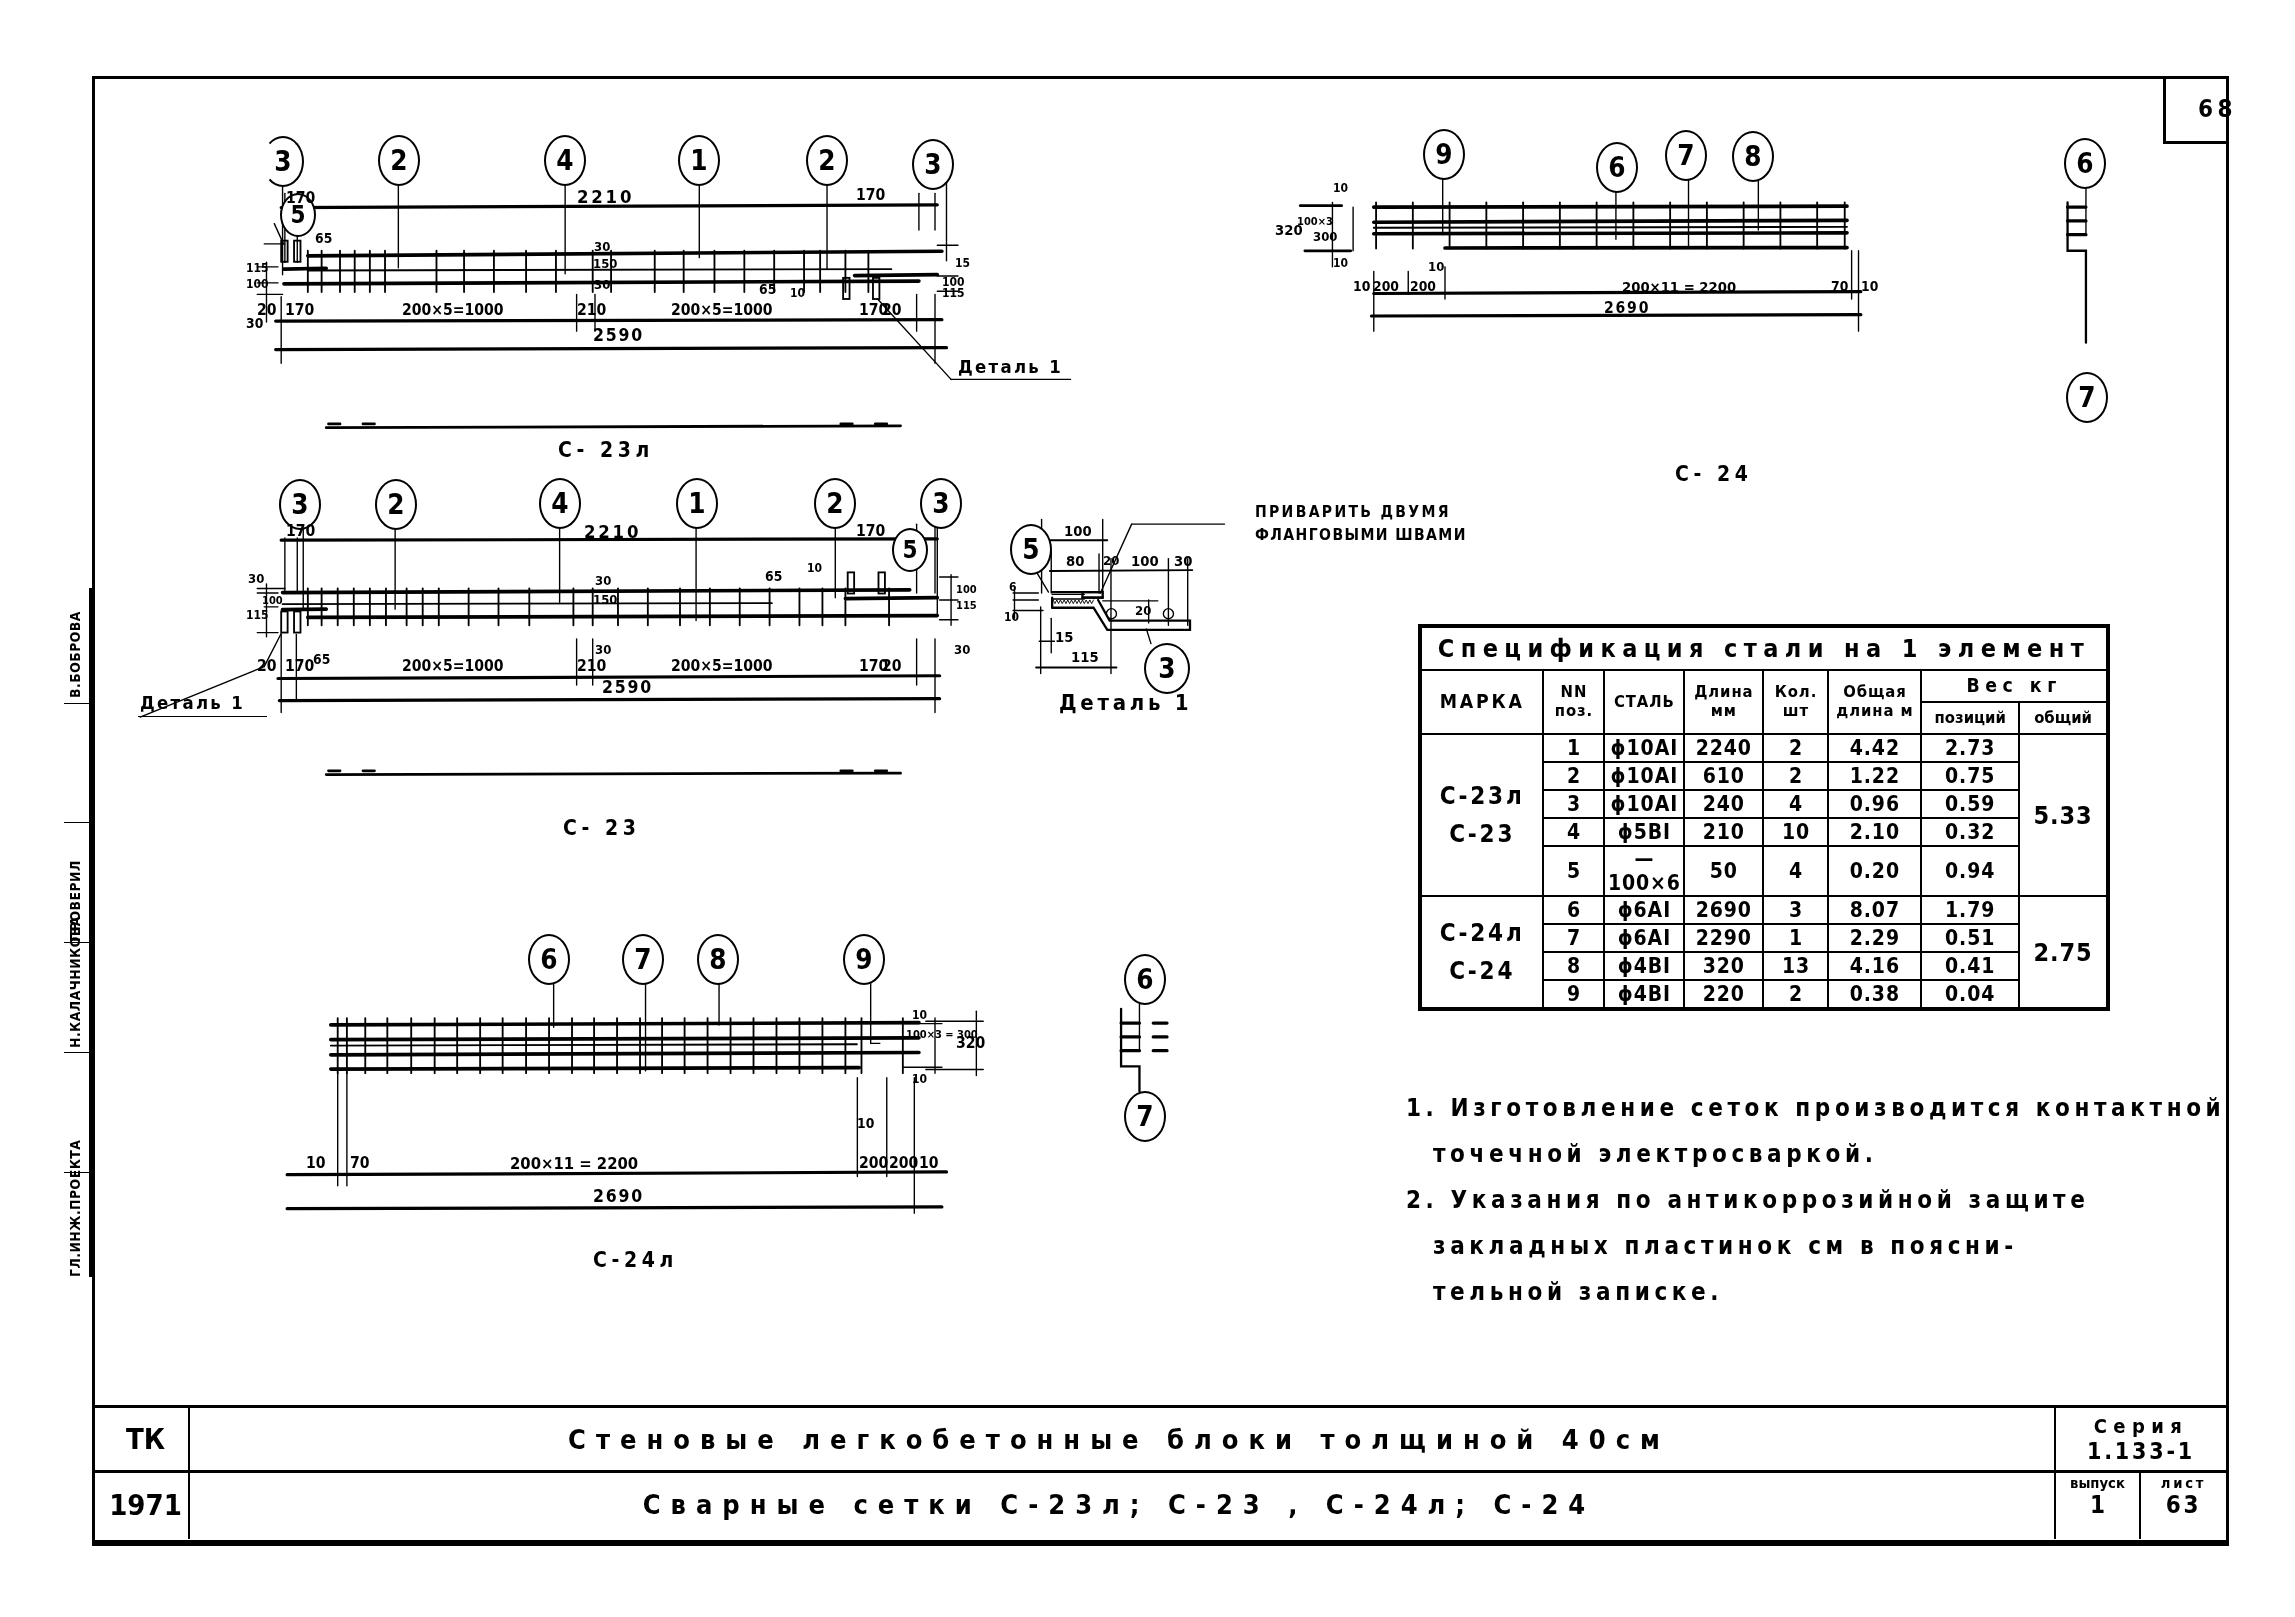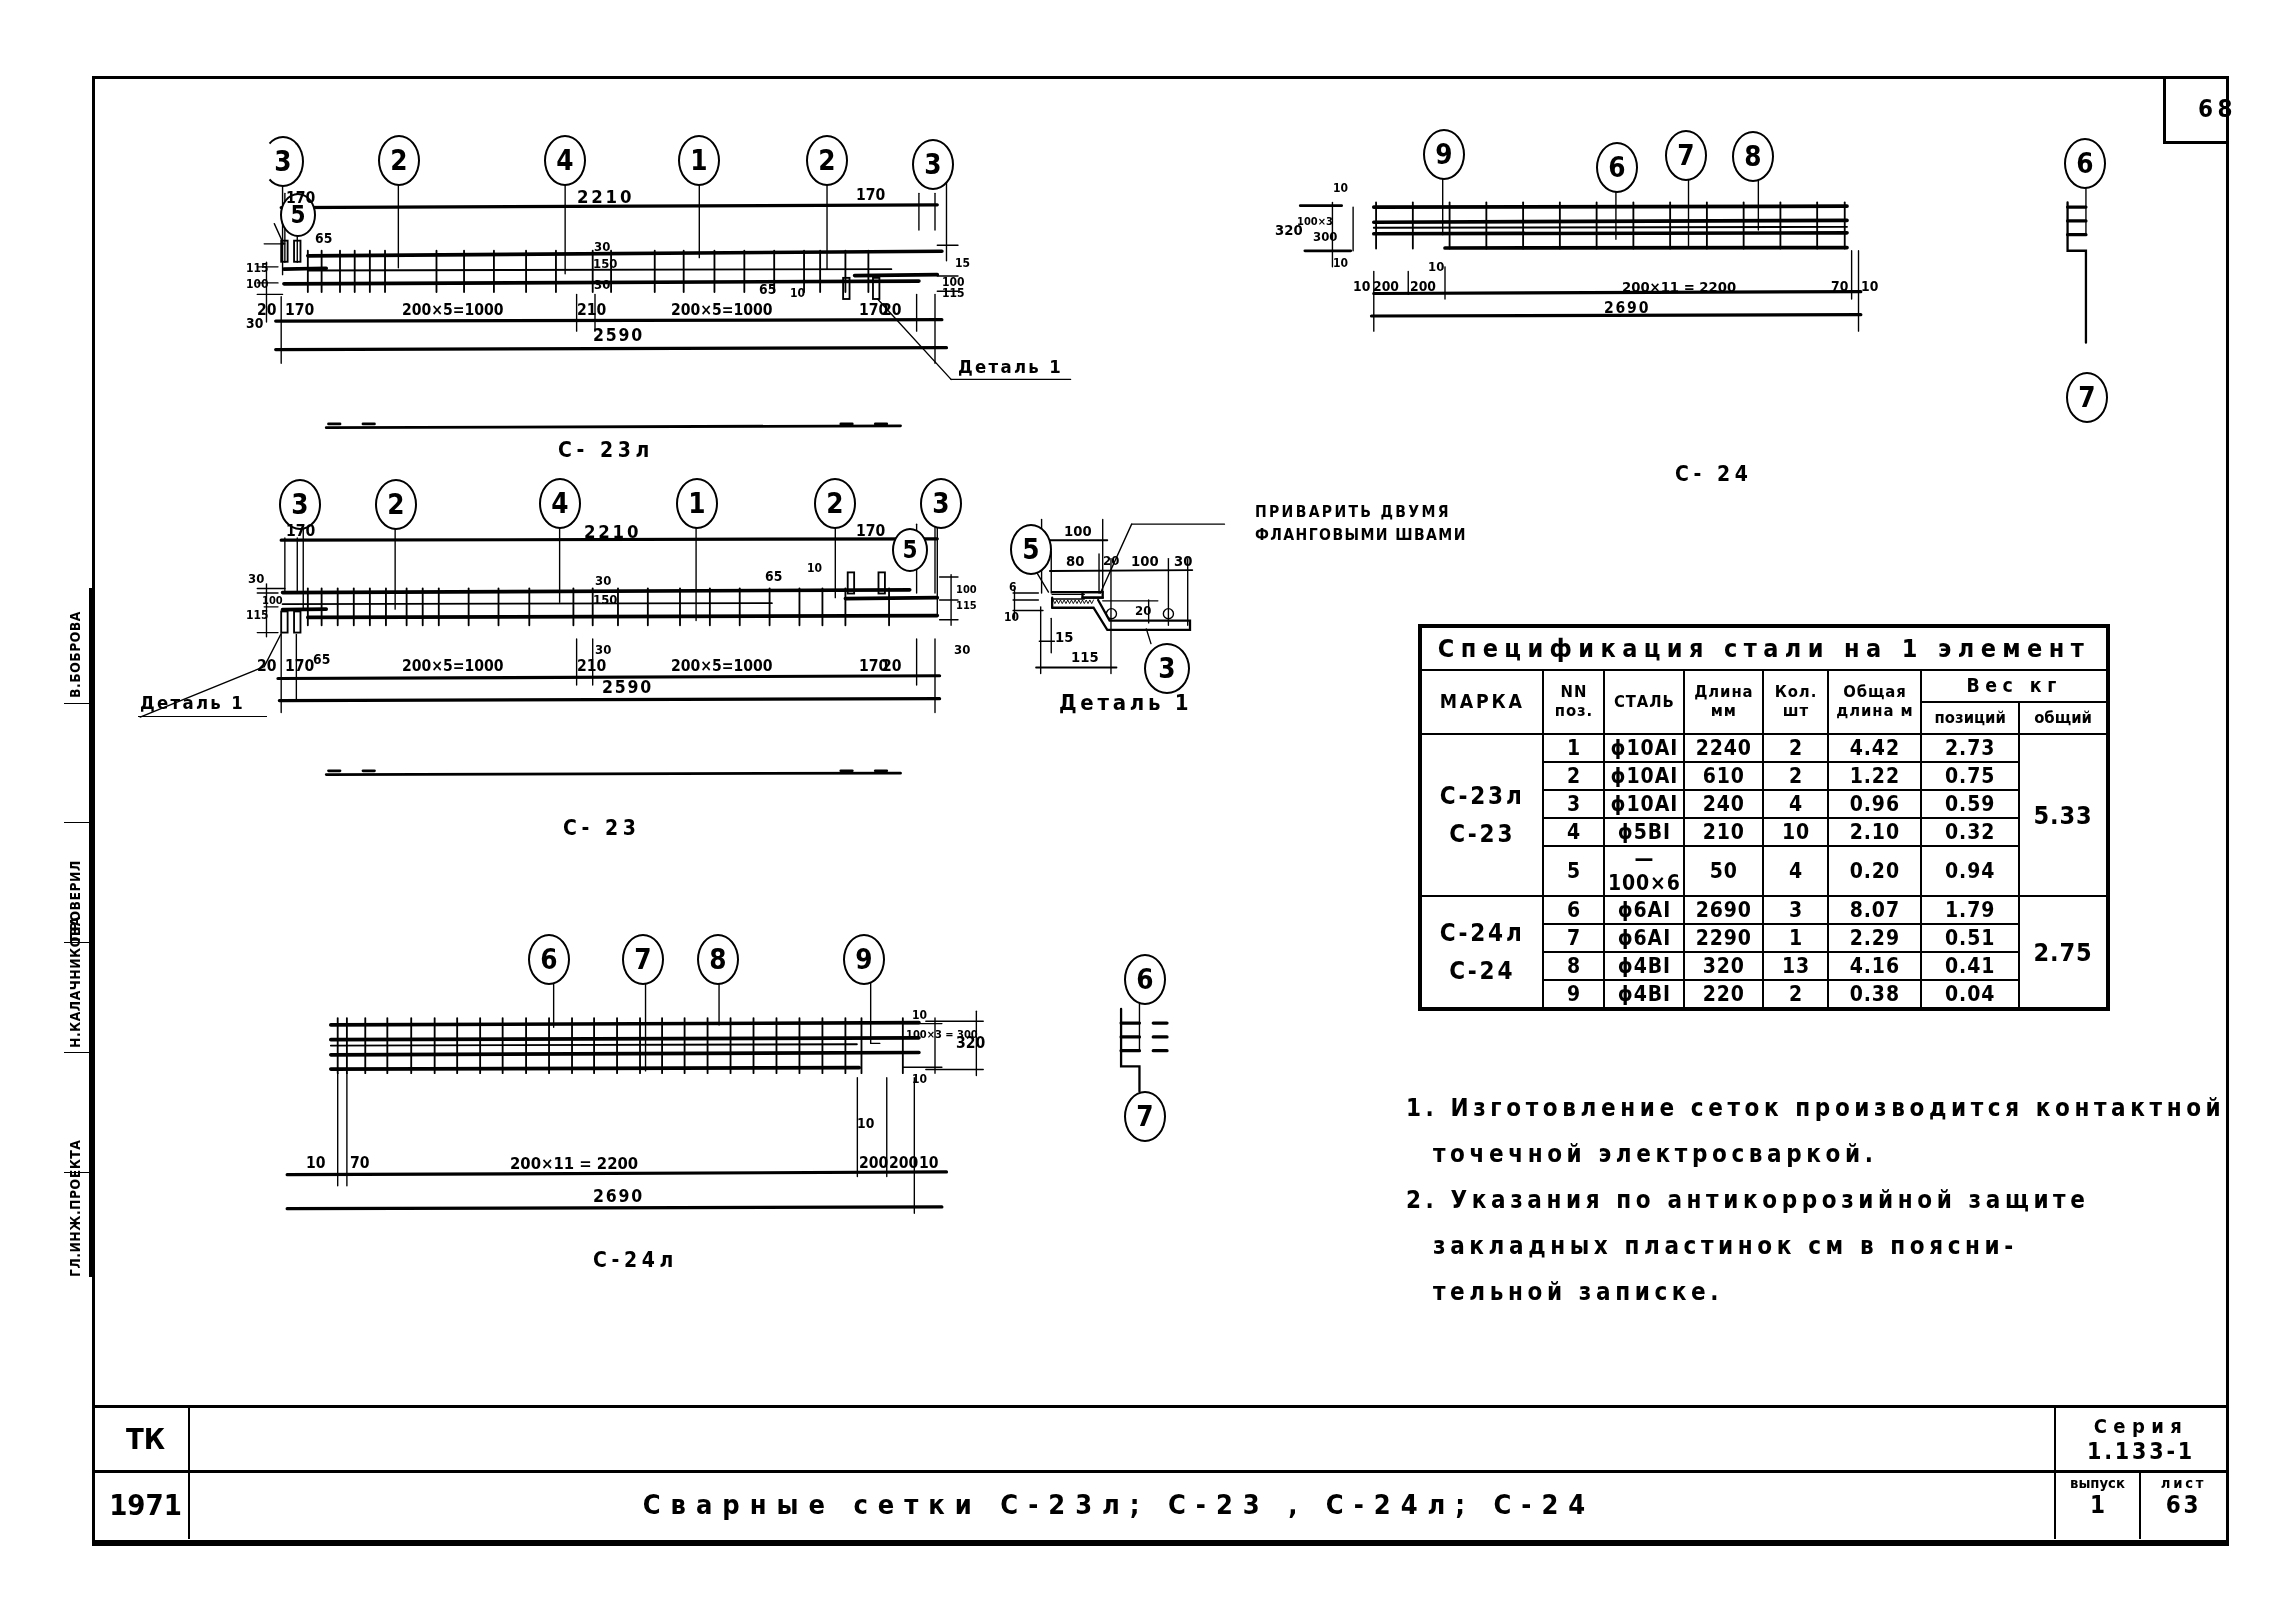--- a/index.html
+++ b/index.html
@@ -685,20 +685,21 @@
   <div class="item">1. Изготовление сеток производится контактной</div>
   <div class="item indent">точечной электросваркой.</div>
   <div class="item">2. Указания по антикоррозийной защите</div>
   <div class="item indent">закладных пластинок см в поясни-</div>
   <div class="item indent">тельной записке.</div>
 </div>
 
 <div class="tb">
   <div class="row r1">
     <div class="c-left">ТК</div>
+    <div class="c-mid">Стеновые легкобетонные блоки толщиной 40см</div>
     <div class="c-right" style="display:flex; flex-direction:column; align-items:center; justify-content:center;">
       <span style="font-size:20px; font-weight:bold; letter-spacing:6.4px;">Серия</span>
       <span style="font-size:23px; font-weight:bold; letter-spacing:2.8px;">1.133-1</span>
     </div>
   </div>
   <div class="row r2">
     <div class="c-left">1971</div>
     <div class="c-mid">Сварные сетки С-23л; С-23 , С-24л; С-24</div>
     <div class="c-right">
       <div class="c-half" style="left:0; border-right:2.3px solid #000; display:flex; flex-direction:column; align-items:center; justify-content:flex-start; padding-top:3.7px; box-sizing:border-box;">

